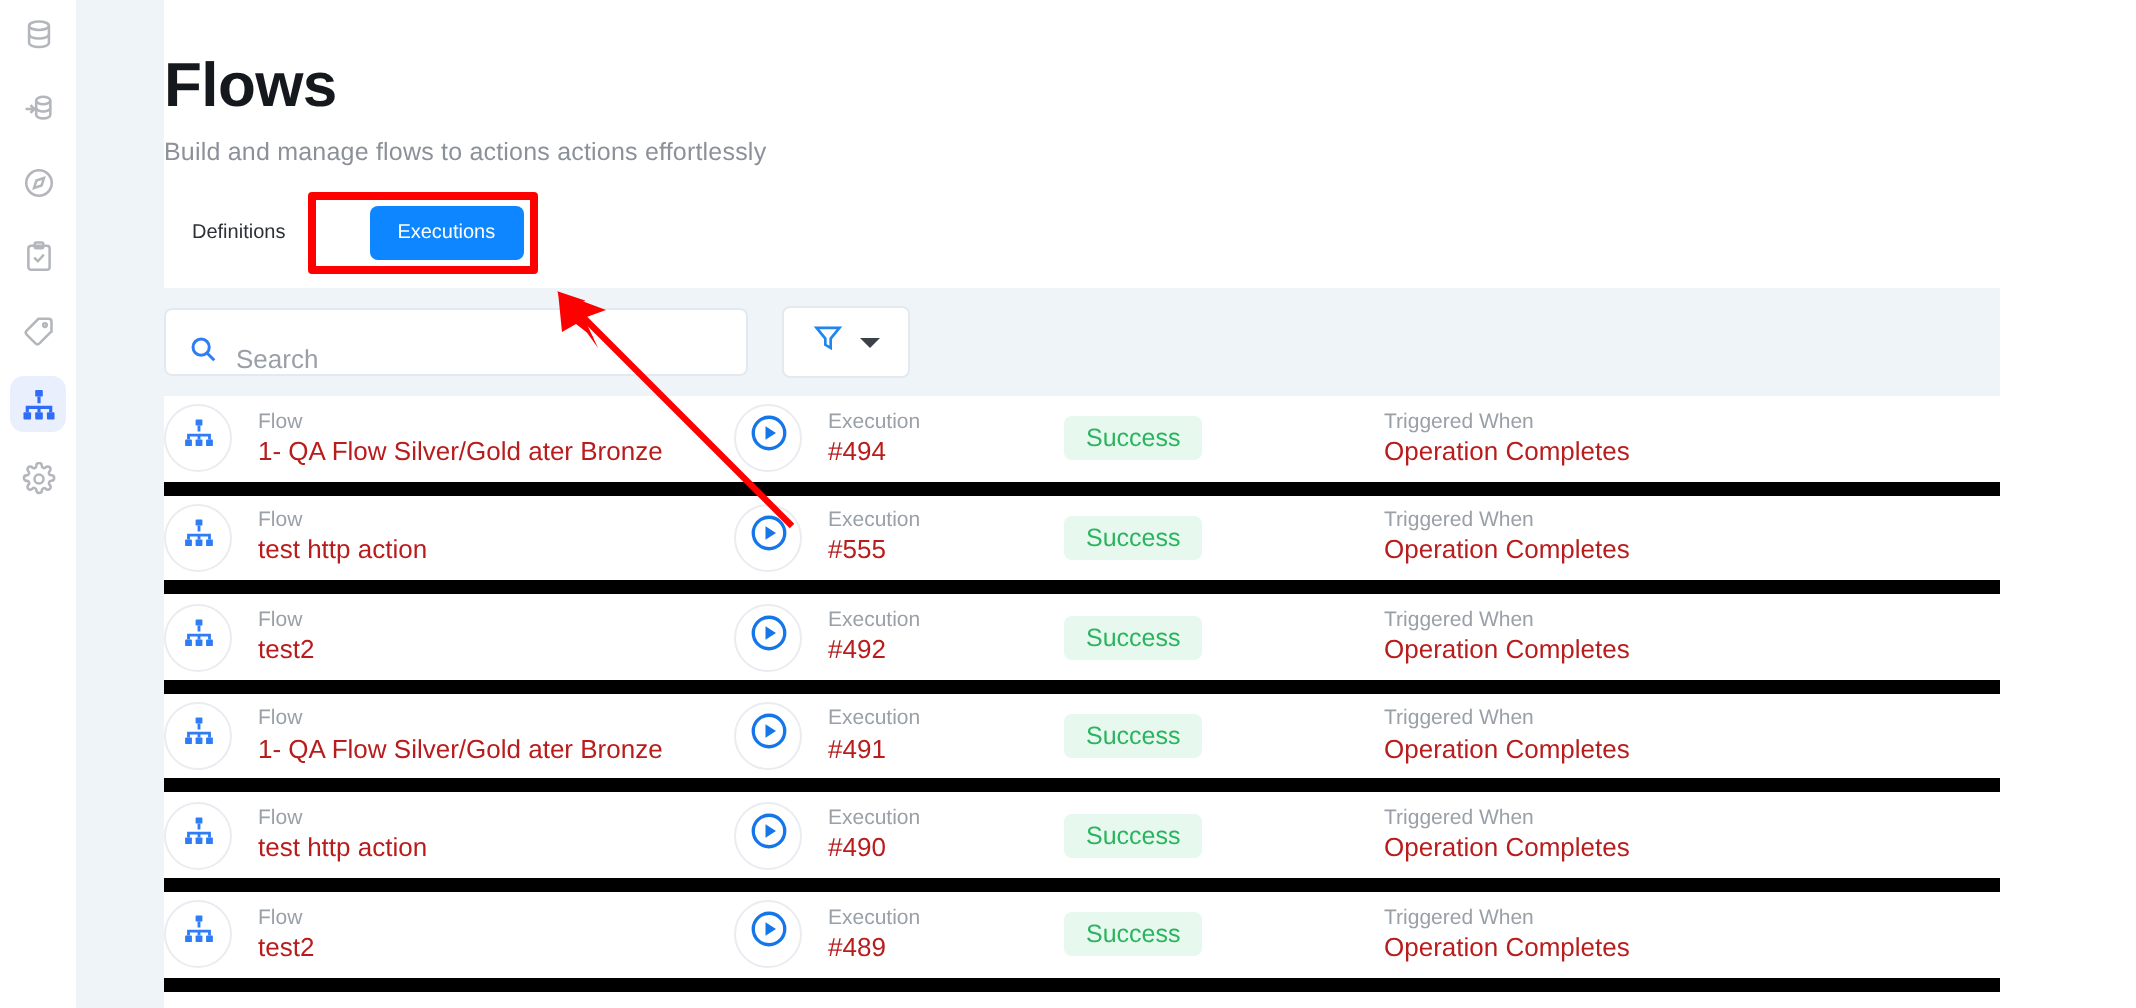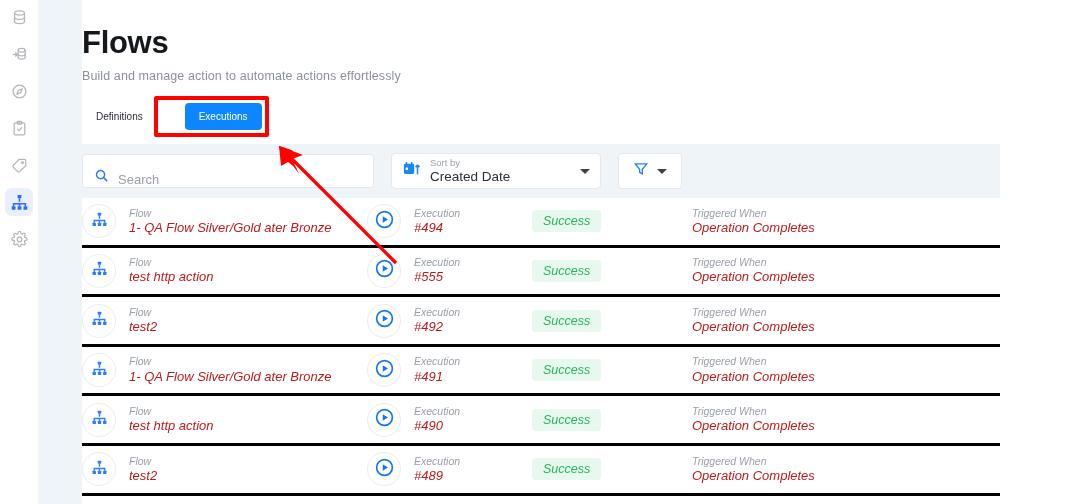--- a/index.html
+++ b/index.html
@@ -95,23 +95,22 @@
     width: 0; height: 0;
     border-left: 5px solid transparent; border-right: 5px solid transparent;
     border-top: 5px solid #3c4149;
   }
 
   
   .rows { background: #ffffff; }
   .row {
     height: 49.6px;
     display: flex; align-items: center;
-    border-bottom: 3px solid #000000;
+    border-bottom: 7px solid #000000;
     background: #ffffff;
-    font-style: italic;
   }
   .cell-flow { display: flex; align-items: center; gap: 13px; width: 285px; flex: 0 0 285px; }
   .avatar {
     width: 34px; height: 34px; border-radius: 50%;
     border: 1px solid #e9ecf0; background: #fff;
     display: flex; align-items: center; justify-content: center;
     flex: 0 0 34px;
   }
   .stack2 { display: flex; flex-direction: column; line-height: 1.25; }
   .k { font-size: 10.5px; color: #9aa0a8; }
@@ -207,21 +206,21 @@
       </span>
     </div>
   </nav>
 
   <div class="gutter"></div>
 
   <main class="page">
 
     <div class="page-head">
       <h1 class="page-title">Flows</h1>
-      <div class="page-sub">Build and manage action to automate actions effortlessly</div>
+      <div class="page-sub">Build and manage flows to actions actions effortlessly</div>
     </div>
 
     <div class="tabs">
       <button class="tab">Definitions</button>
       <span class="tab-wrap">
         <button class="tab active">Executions</button>
         <span class="annot-box" style="left:-7px; top:-7px; right:-7px; bottom:-7px;"></span>
       </span>
     </div>
 
@@ -230,35 +229,20 @@
       <div class="search-box">
         <span>
           <svg width="15" height="15" viewBox="0 0 24 24" fill="none" stroke="#2f7df6" stroke-width="2.4">
             <circle cx="10.5" cy="10.5" r="6.5"></circle>
               <path d="M15.4 15.4 21 21"></path>
           </svg>
         </span>
         <span class="ph">Search</span>
       </div>
 
-      <div class="sortby">
-        <span>
-          <svg width="19" height="19" viewBox="0 0 24 24" fill="none" stroke="#1f86f0" stroke-width="1.9">
-            <rect x="2.4" y="4.6" width="13" height="13" rx="1.8" fill="#1f86f0" stroke="none"></rect>
-            <rect x="4.6" y="9.6" width="3" height="3" rx="0.5" fill="#ffffff" stroke="none"></rect>
-            <path d="M5.6 2.6v2.6M12.2 2.6v2.6" stroke="#1f86f0"></path>
-            <path d="M19.6 18V6.4M19.6 6.4l-2.5 2.6M19.6 6.4l2.5 2.6"></path>
-          </svg>
-        </span>
-        <span class="stack">
-          <span class="lbl">Sort by</span>
-          <span class="val">Created Date</span>
-        </span>
-        <span class="caret"></span>
-      </div>
 
       <div class="filterbtn">
         <span>
           <svg width="16" height="16" viewBox="0 0 24 24" fill="none" stroke="#1f86f0" stroke-width="2">
             <path d="M3.4 4.4h17.2l-6.6 8v7l-4-2.3v-4.7z"></path>
           </svg>
         </span>
         <span class="caret"></span>
       </div>
     </div>

